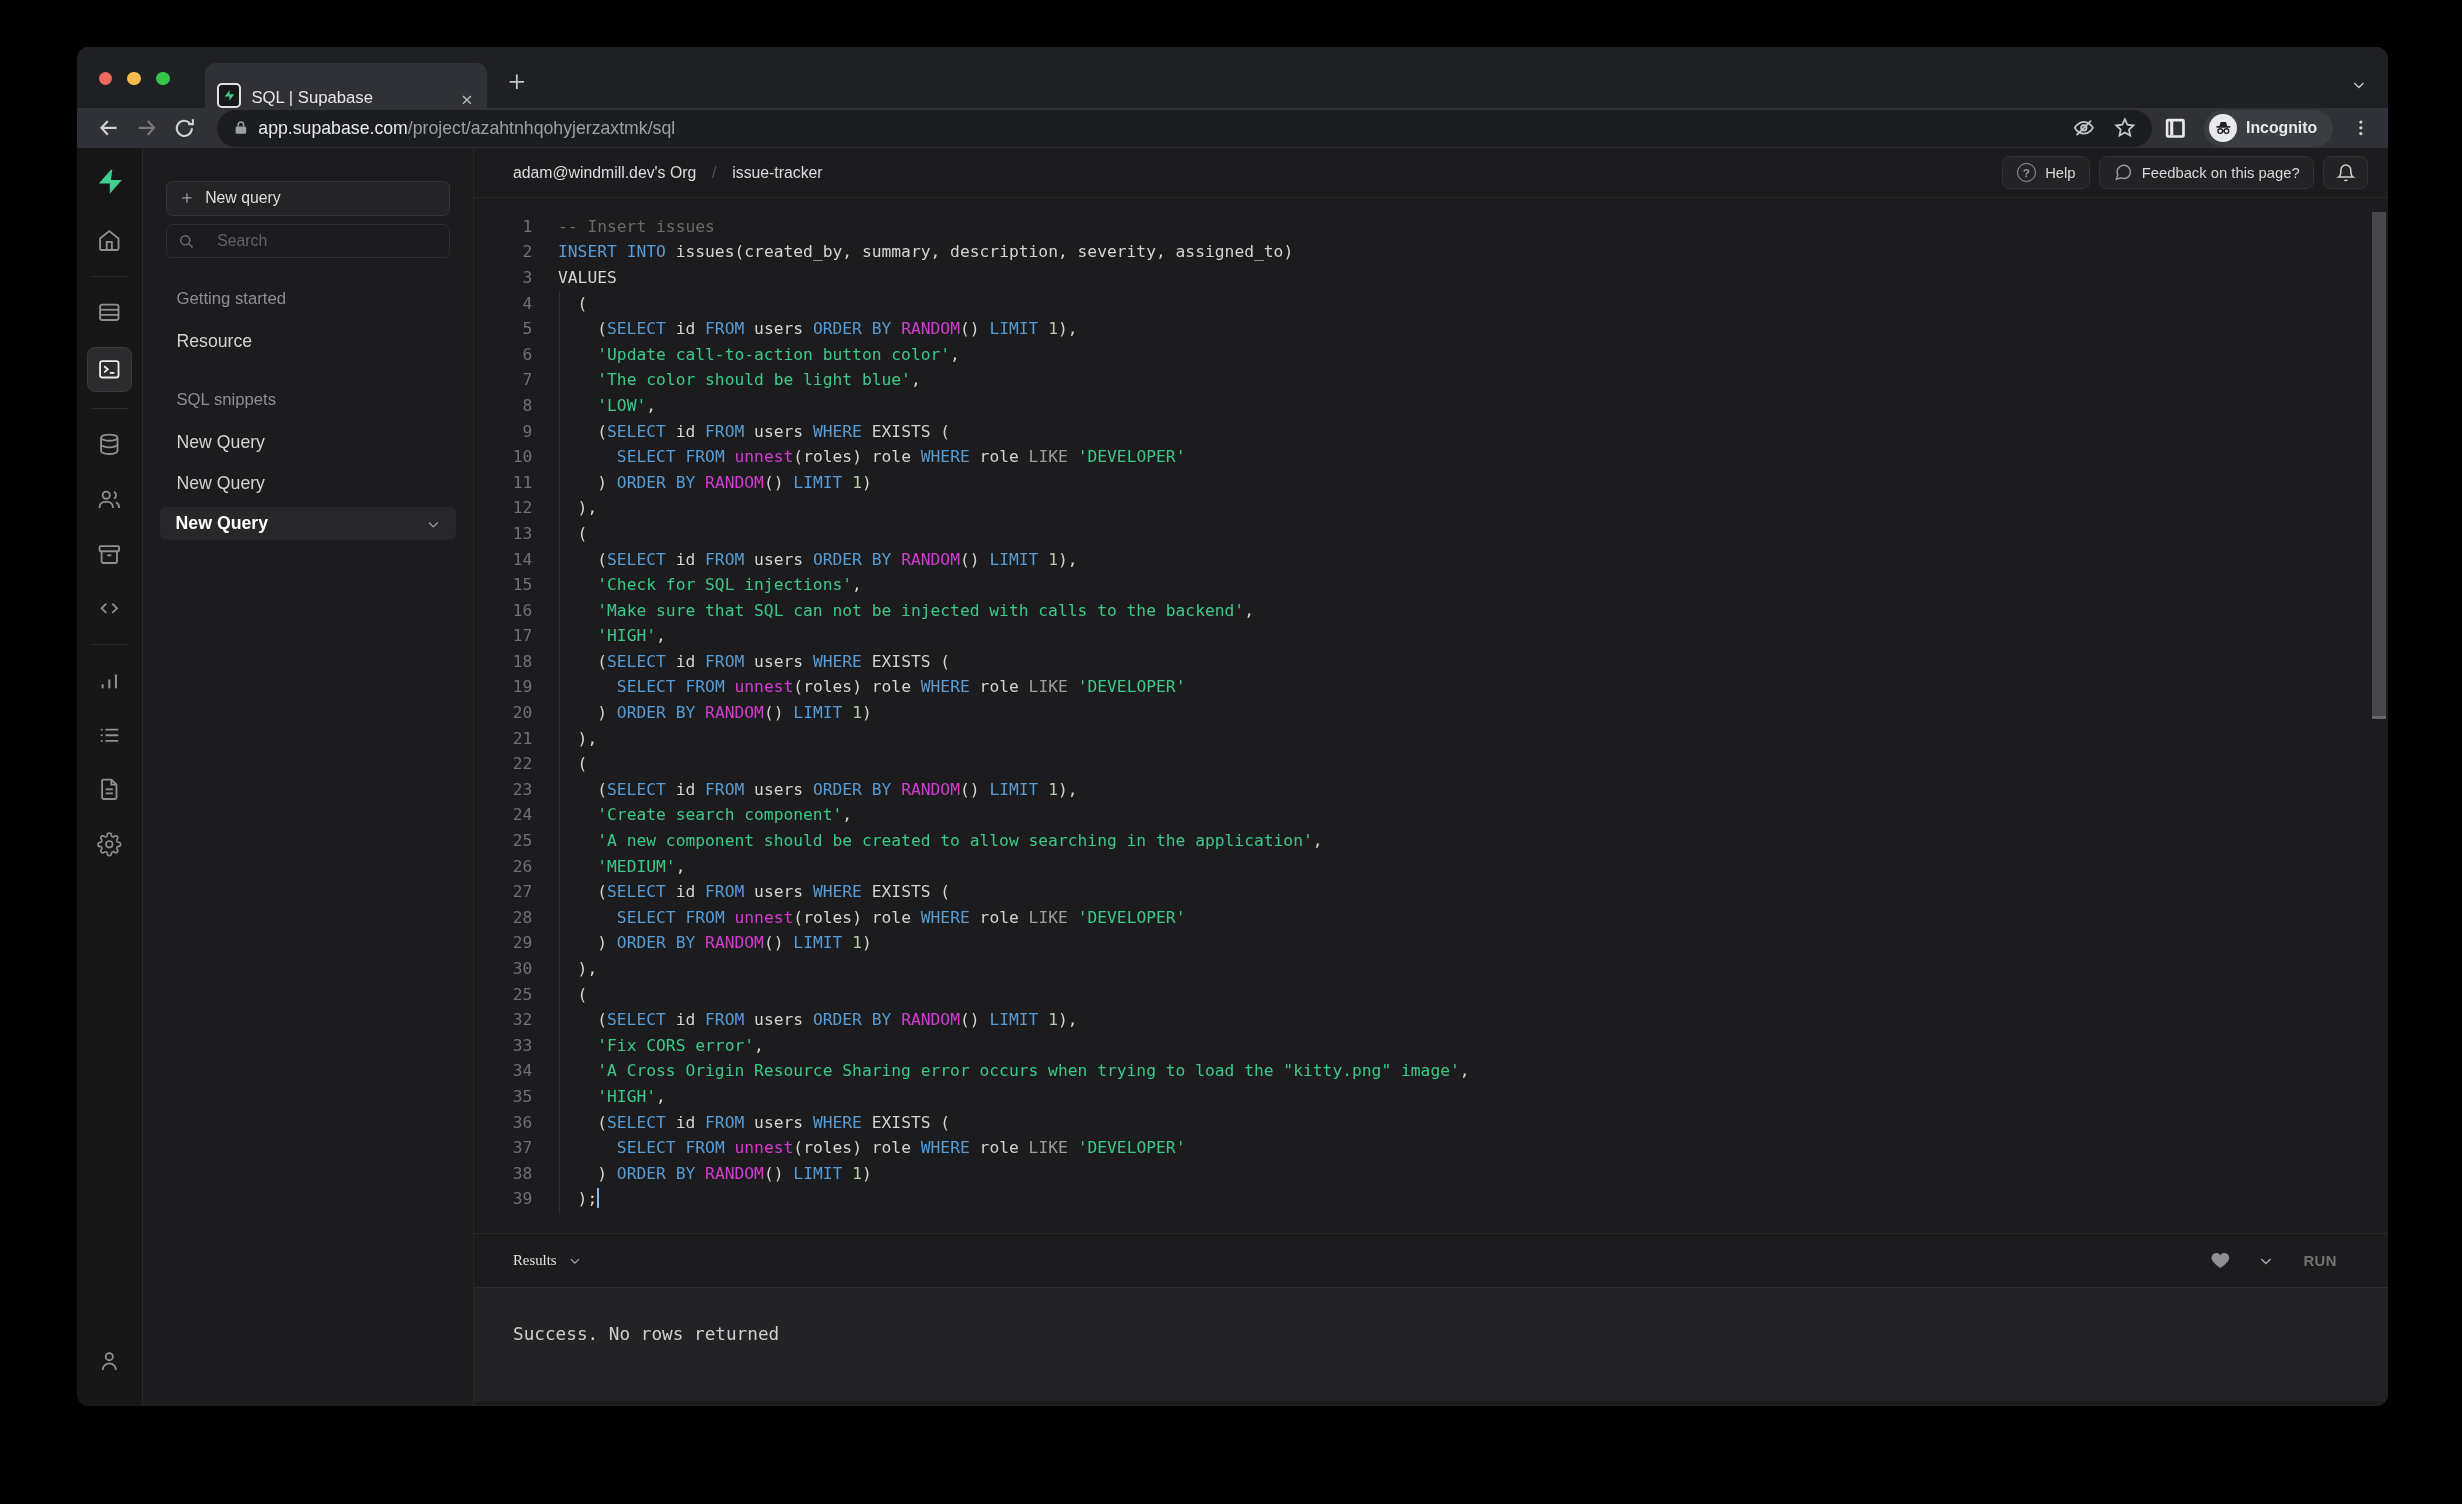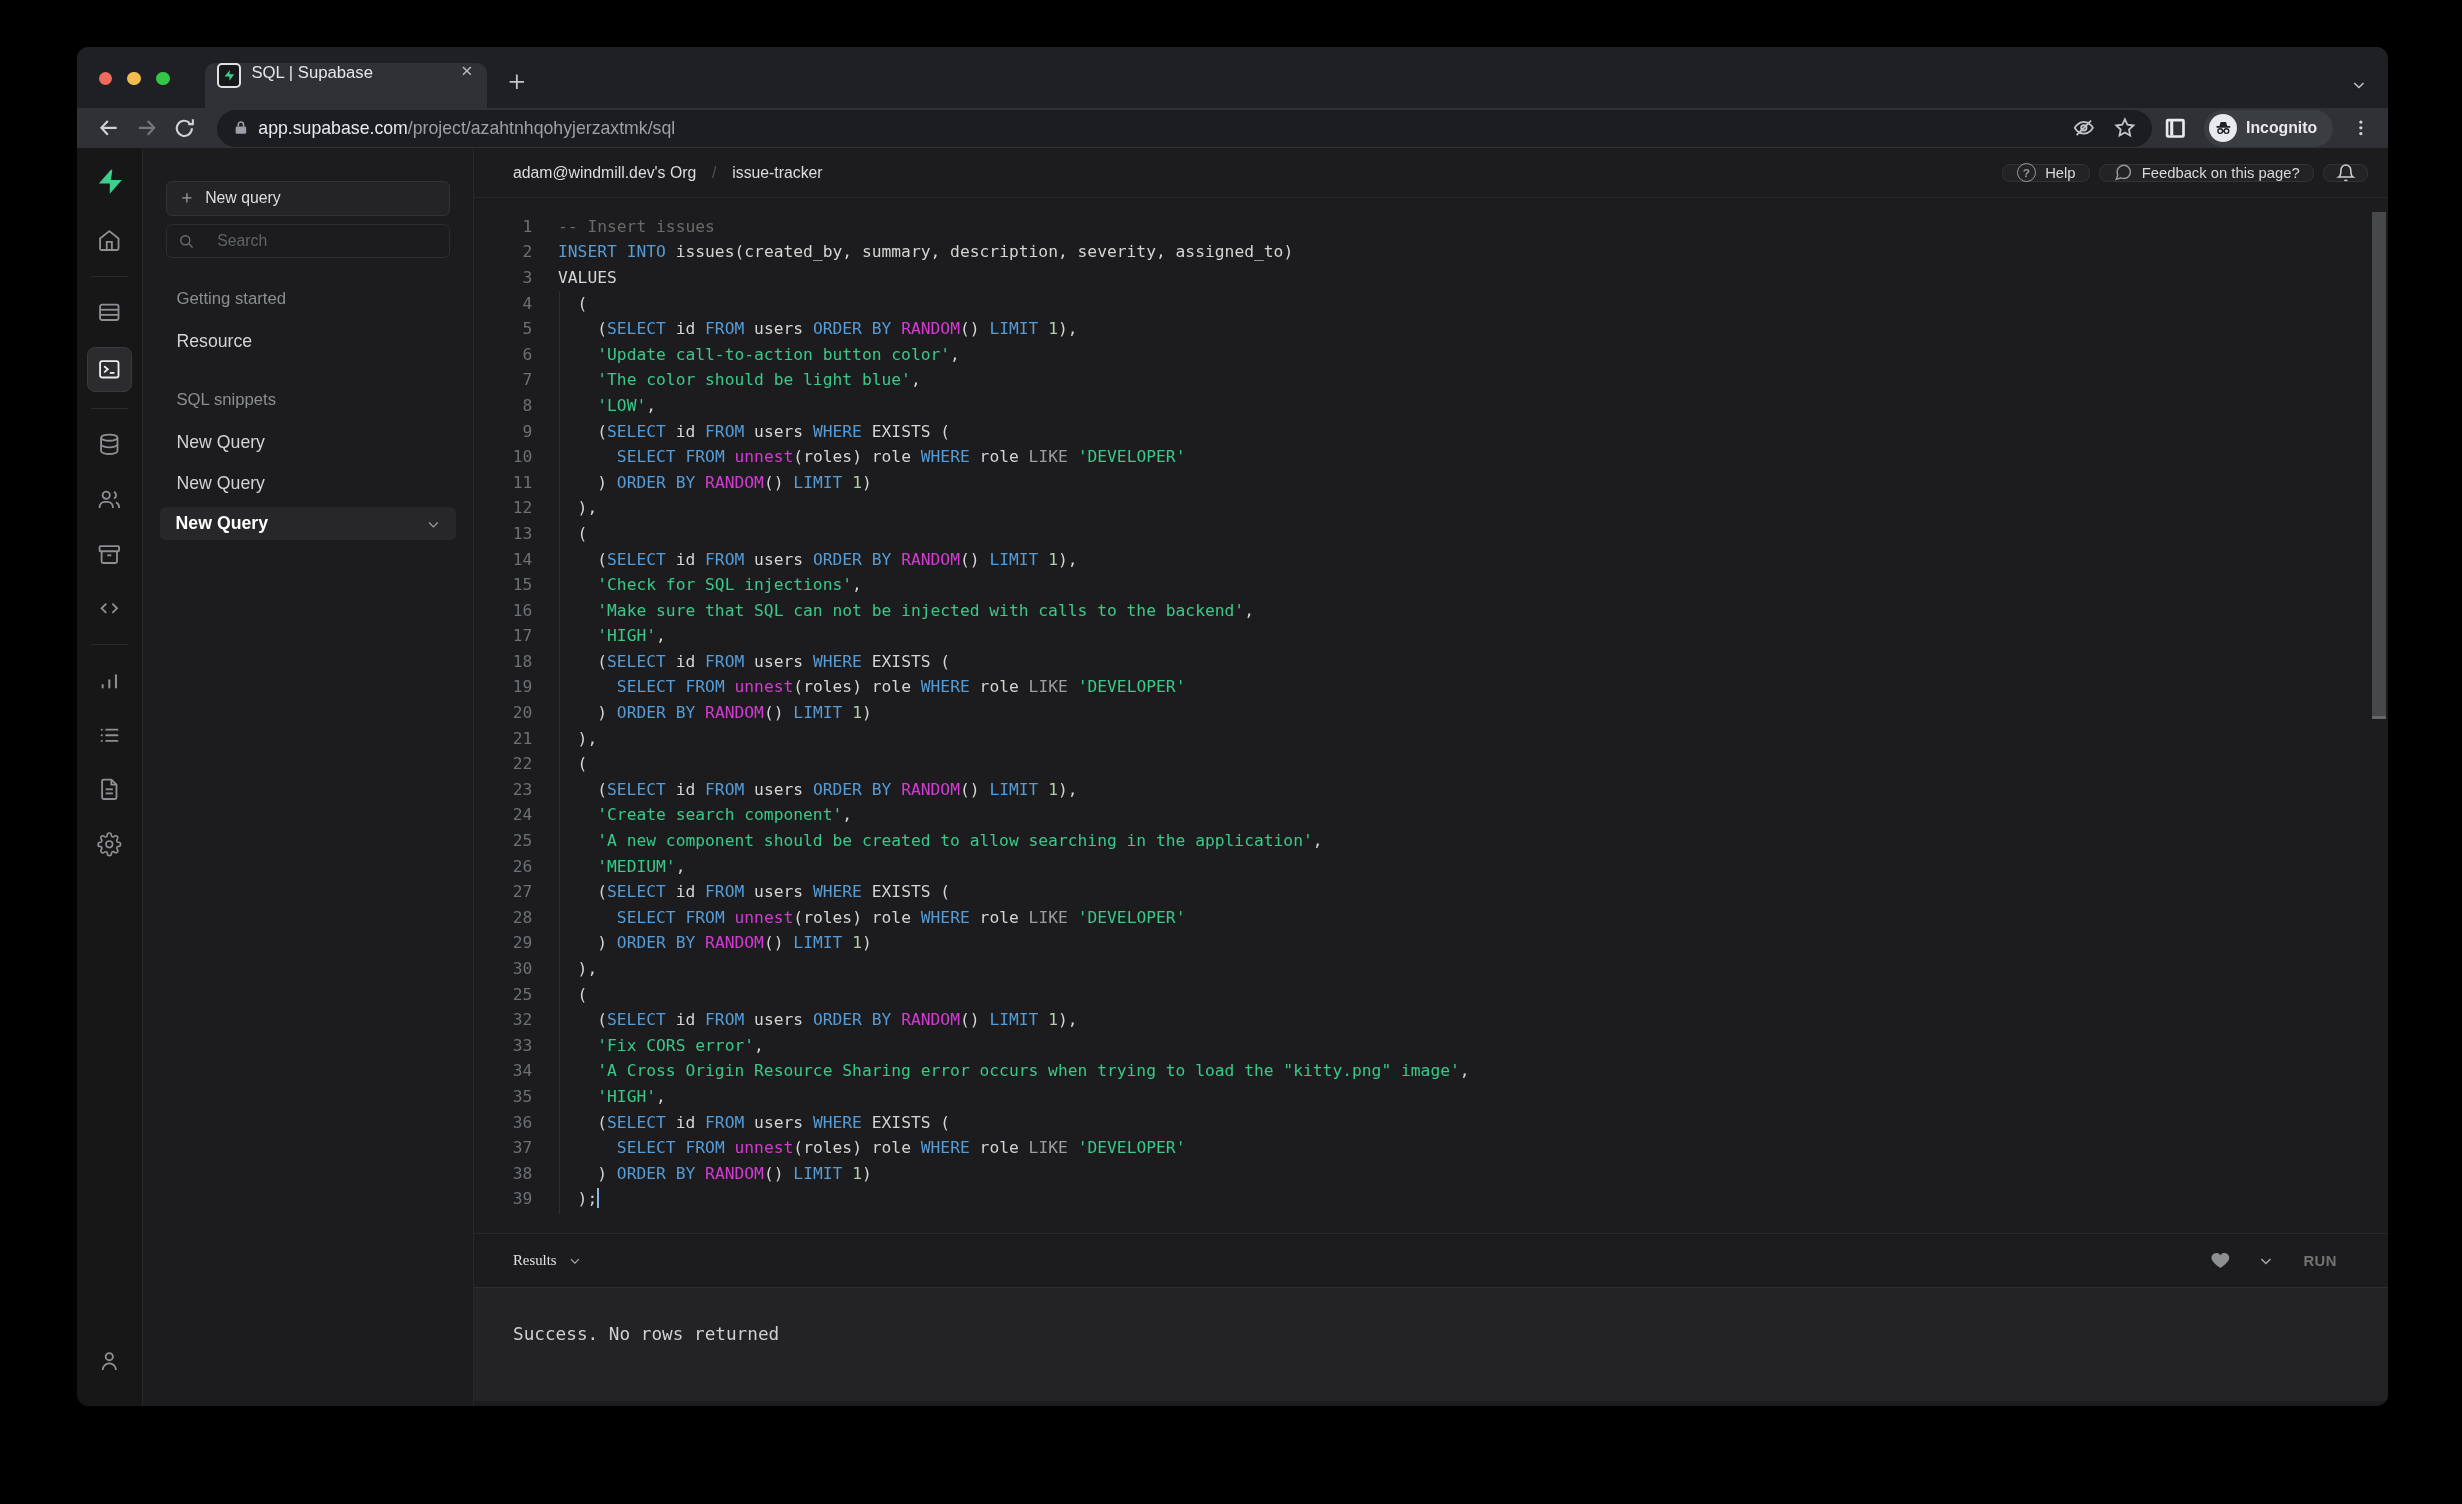--- a/index.html
+++ b/index.html
@@ -8,21 +8,21 @@
   svg{display:block;}
   .window{position:absolute;left:77px;top:47px;width:2311px;height:1359px;border-radius:11.8px;
           overflow:hidden;background:#1c1c1e;display:flex;flex-direction:column;}
 
   
   .tabstrip{height:61px;background:#1f2023;position:relative;flex:none;}
   .traffic{position:absolute;left:21.7px;top:24.6px;display:flex;gap:14.8px;}
   .tl{width:13.8px;height:13.8px;border-radius:50%;}
   .tl.r{background:#ee6a5f}.tl.y{background:#f5bd4f}.tl.g{background:#33c748}
   .tab{position:absolute;left:128px;bottom:0;width:282px;height:45px;background:#303136;
-       border-radius:9.9px 9.9px 0 0;display:flex;align-items:flex-start;padding:0 11.8px;box-sizing:border-box;}
+       border-radius:9.9px 9.9px 0 0;display:flex;align-items:flex-end;padding:0 11.8px;box-sizing:border-box;}
   .favicon{width:20.7px;height:20.7px;border:2px solid #e0e0e0;border-radius:4.9px;display:flex;
            align-items:center;justify-content:center;flex:none;background:#16181a;}
   .tabtitle{margin-left:9.9px;font-size:16.7px;color:#e5e6e8;white-space:nowrap;overflow:hidden;flex:1;}
   .newtab{position:absolute;left:429px;top:23.6px;color:#c3c5c8;}
   .tabchev{position:absolute;right:21.7px;top:29.6px;color:#c3c5c8;}
   .toolbar{height:40px;background:#303136;display:flex;align-items:center;padding:0 17.7px 0 19.7px;flex:none;}
   .navbtn{margin-right:14.8px;color:#cfd1d4;flex:none;}
   .navbtn.dim{color:#76787c;}
   .urlbar{height:37px;flex:1;margin:0 11.8px 0 5.9px;border-radius:18.7px;background:#1c1d20;display:flex;
           align-items:center;padding:0 15.8px;box-sizing:border-box;min-width:0;}
@@ -66,21 +66,21 @@
   .pitem.sel{height:33px;margin:3.9px -5.9px 0;border-radius:5.9px;background:#27272a;padding:0 15.8px;
              font-weight:700;color:#fff;justify-content:space-between;}
   .pitem.sel .chev{color:#9a9c9f;}
 
   .main{flex:1;display:flex;flex-direction:column;min-width:0;background:#1c1c1e;}
   .mh{height:49px;flex:none;border-bottom:1px solid #282829;display:flex;align-items:center;
       padding:0 19.7px 0 39px;}
   .crumb{font-size:15.8px;color:#dcdddf;}
   .crumbsep{font-size:15.8px;color:#4f5052;margin:0 15.8px;}
   .mh .hr{margin-left:auto;display:flex;align-items:center;gap:8.9px;}
-  .hbtn{height:18px;border:1px solid #333336;background:#232326;border-radius:7.9px;display:flex;
+  .hbtn{height:33px;border:1px solid #333336;background:#232326;border-radius:7.9px;display:flex;
         align-items:center;gap:8.9px;padding:0 13.8px;font-size:14.8px;color:#d8d9da;box-sizing:border-box;}
   .hbtn.icononly{width:45px;justify-content:center;padding:0;}
   .qmark{width:19.7px;height:19.7px;border:1.6px solid #97999c;border-radius:50%;display:flex;
          align-items:center;justify-content:center;box-sizing:border-box;}
   .qmark::before{content:"?";font-size:11.8px;color:#97999c;font-weight:700;}
 
   
   .editor{flex:1;min-height:0;position:relative;display:flex;padding-top:15.8px;box-sizing:border-box;
           font-family:"DejaVu Sans Mono",monospace;font-size:16.3px;line-height:25.6px;overflow:hidden;}
   .gutter{width:84px;flex:none;text-align:right;padding-right:25.6px;box-sizing:border-box;color:#6b7076;}

